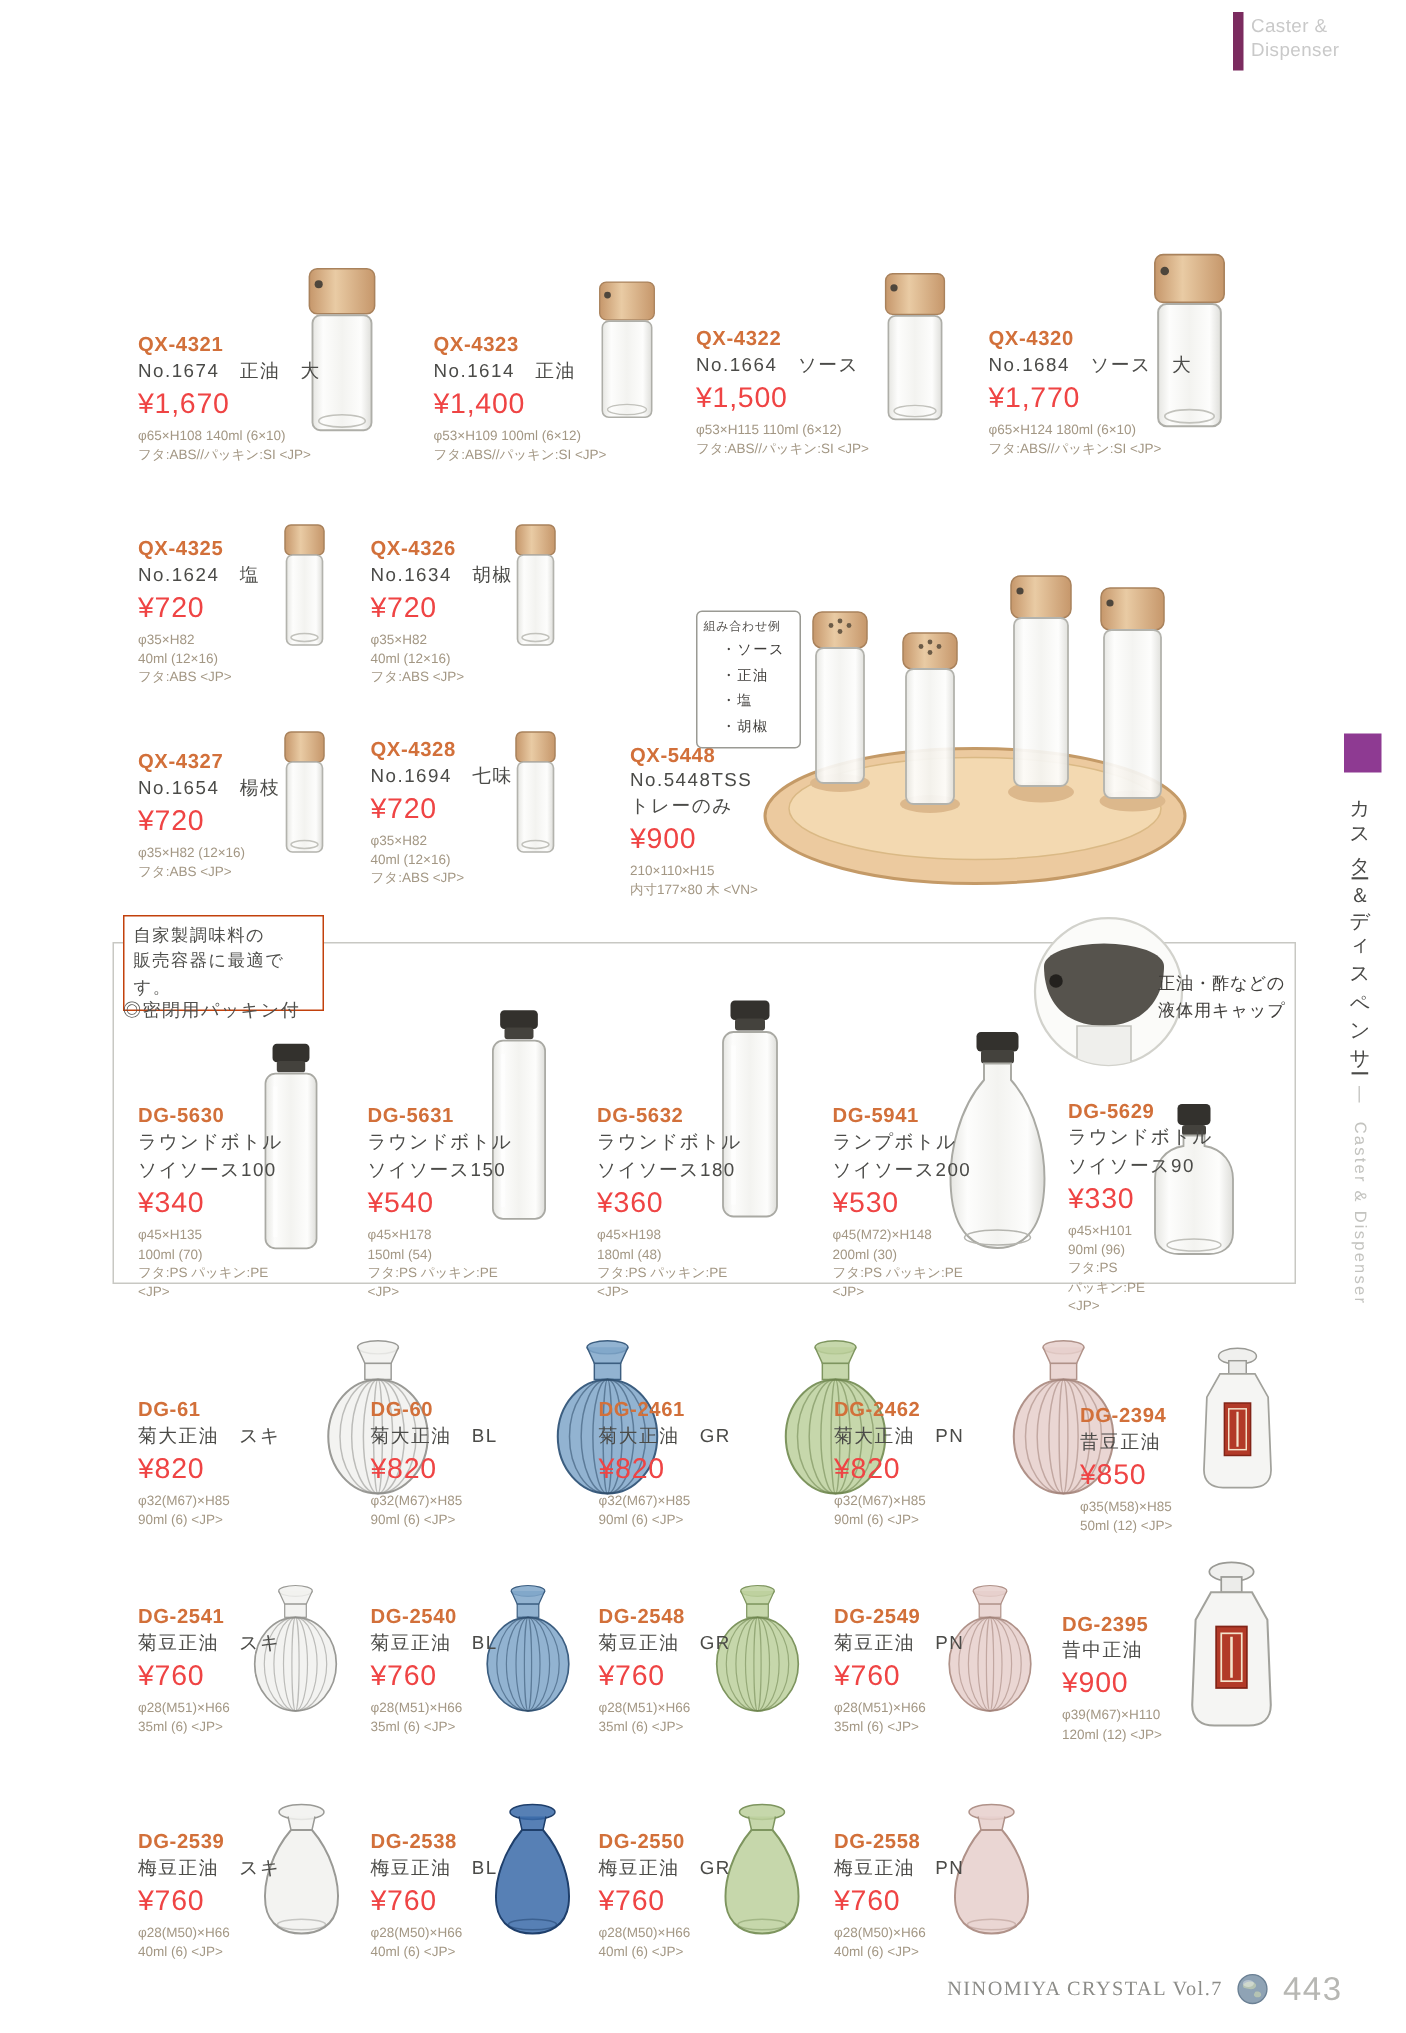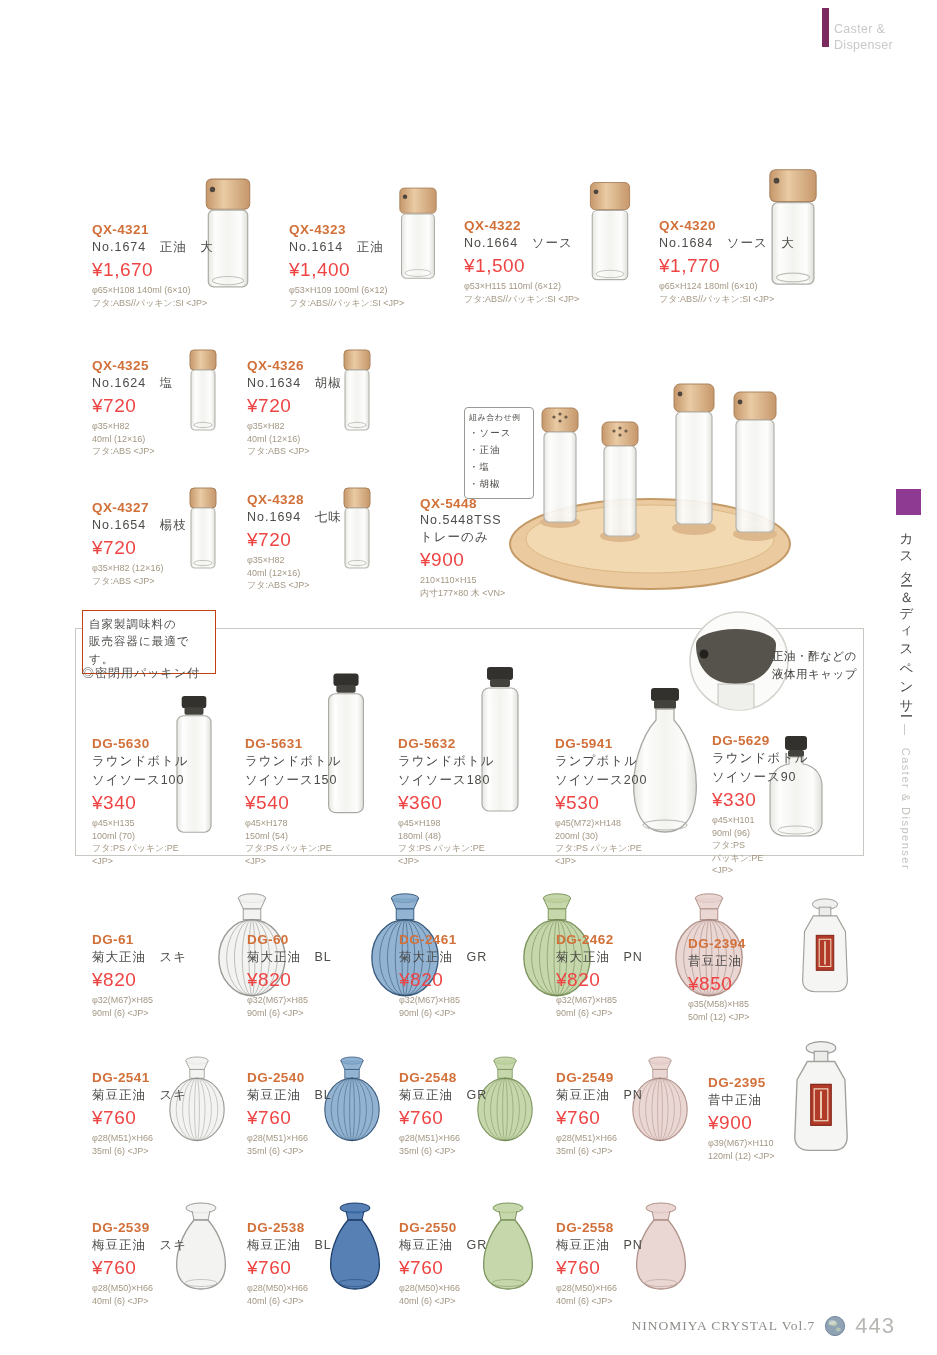--- a/index.html
+++ b/index.html
@@ -9,32 +9,32 @@
   .product{position:absolute;width:152px;}
   .code{font-size:13.5px;font-weight:bold;color:#d2703a;letter-spacing:.4px;}
   .pname{font-size:12.5px;color:#4b4b48;margin-top:2px;letter-spacing:1px;white-space:nowrap;}
   .pname:empty{display:none;}
   .price{font-size:19px;color:#ef4444;margin:3px 0 3px;letter-spacing:.5px;}
   .spec{font-size:9px;color:#a39784;line-height:1.4;white-space:nowrap;}
   .spec:empty{display:none;}
   .bottle{position:absolute;}
   
   .header-bar{position:absolute;left:822px;top:8px;width:7px;height:39px;background:#7b2b5f;}
-  .header-text{position:absolute;left:834px;top:10px;font-size:12.5px;color:#c9c9c9;line-height:1.25;letter-spacing:.3px;margin-top:12px;}
+  .header-text{position:absolute;left:834px;top:10px;font-size:12.5px;color:#c9c9c9;line-height:1.25;letter-spacing:.3px;}
   
   .section-box{position:absolute;left:75px;top:628px;width:787px;height:226px;border:1px solid #c8c8c3;}
   .note-box{position:absolute;left:82px;top:610px;width:120px;border:1px solid #c2410c;background:#fff;
             padding:5px 6px;font-size:11.5px;color:#4f4f4c;line-height:1.5;letter-spacing:1px;z-index:3;}
   .packing-note{position:absolute;left:82px;top:665px;font-size:12px;color:#4f4f4c;letter-spacing:1px;z-index:3;}
   .cap-text{position:absolute;left:772px;top:647px;font-size:11.5px;color:#3f3d3a;line-height:1.6;letter-spacing:.5px;z-index:3;}
   
   .combo-box{position:absolute;left:464px;top:407px;width:60px;border:1px solid #9a9a94;border-radius:4px;
              background:#fff;padding:4px 4px 7px;z-index:4;}
   .combo-title{font-size:8px;color:#55524e;letter-spacing:.5px;white-space:nowrap;}
-  .combo-item{font-size:9.5px;color:#3f3d3a;margin-top:4px;letter-spacing:1px;white-space:nowrap;}
+  .combo-item{font-size:9.5px;color:#3f3d3a;margin-top:4px;letter-spacing:1px;white-space:nowrap;margin-left:12px;}
   
   .side-square{position:absolute;left:896px;top:489px;width:25px;height:26px;background:#8e3a92;}
   .side-vert{position:absolute;left:897px;top:524px;writing-mode:vertical-rl;text-orientation:mixed;height:780px;}
   .side-jp{font-size:13.5px;color:#4a4a48;letter-spacing:3px;}
   .side-sep{color:#b9b9b5;font-size:11px;margin:8px 0;}
   .side-en{font-size:11px;color:#c3c3bf;letter-spacing:1.5px;}
   
   .footer{position:absolute;right:42px;bottom:16px;display:flex;align-items:center;gap:9px;}
   .brand{font-family:"Liberation Serif",serif;font-size:13.5px;color:#8c8c88;letter-spacing:1px;}
   .pagenum{font-size:22px;color:#b7b7b3;letter-spacing:1px;font-weight:400;}
@@ -447,21 +447,21 @@
   </div>
   <div class="product" style="left:556px;top:932px">
     <div class="code">DG-2462</div>
     <div class="pname">菊大正油　PN</div>
 
     <div class="price">¥820</div>
     <div class="spec">φ32(M67)×H85</div>
     <div class="spec">90ml (6) &lt;JP&gt;</div>
 
   </div>
-  <div class="product" style="left:688px;top:936px">
+  <div class="product" style="left:720px;top:936px">
     <div class="code">DG-2394</div>
     <div class="pname">昔豆正油</div>
 
     <div class="price">¥850</div>
     <div class="spec">φ35(M58)×H85</div>
     <div class="spec">50ml (12) &lt;JP&gt;</div>
 
   </div>
   <div class="product" style="left:92px;top:1070px">
     <div class="code">DG-2541</div>

